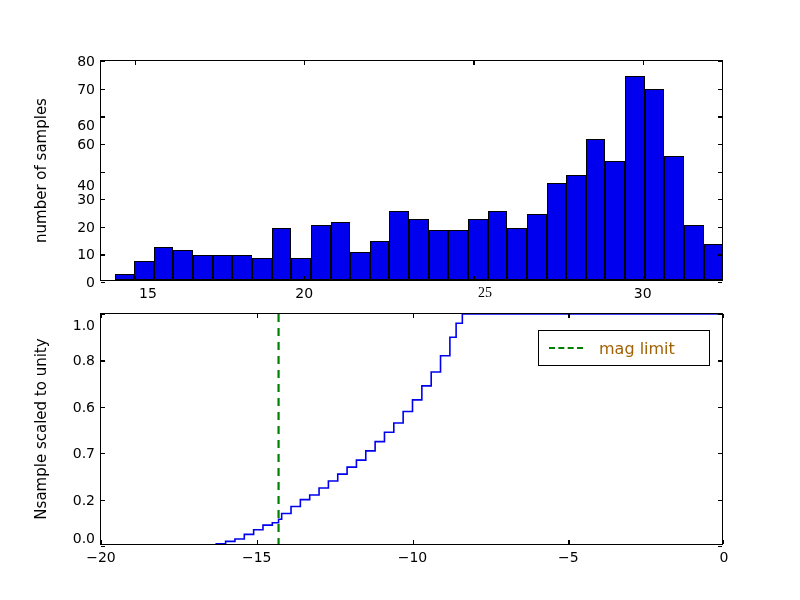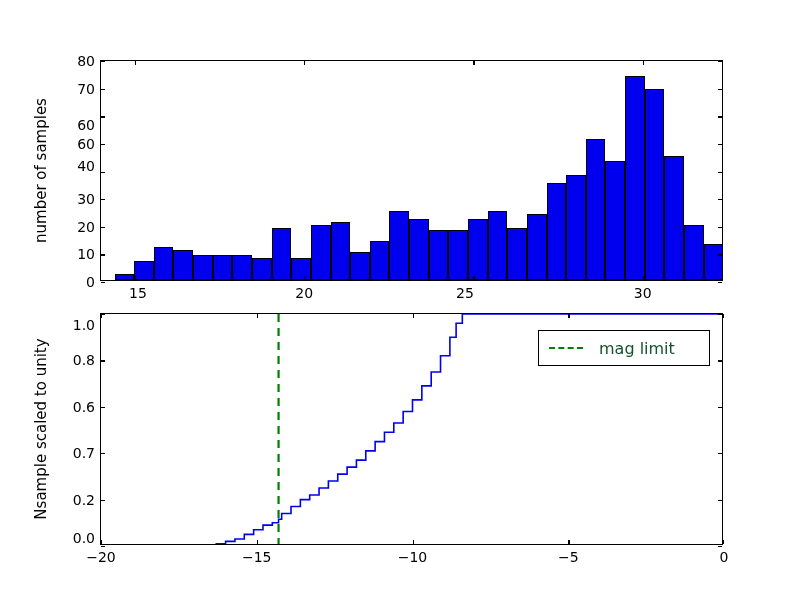--- a/index.html
+++ b/index.html
@@ -161,21 +161,21 @@
   }
   #legend-swatch {
     width: 34px;
     height: 0;
     border-top: 2.2px dashed #008000;
     margin-right: 16px;
     flex: none;
   }
   #legend-label {
     font-size: 16px;
-    color: #14532d;
+    color: #a16207;
     white-space: nowrap;
   }
   svg.overlay {
     position: absolute;
     left: 0; top: 0;
     overflow: visible;
   }
 </style>
 </head>
 <body>
@@ -228,44 +228,44 @@
         <div class="tick-y-right" style="top: 193.375px;"></div>
         <div class="ticklabel-y" style="top: 193.375px;">10</div>
         <div class="tick-y" style="top: 165.75px;"></div>
         <div class="tick-y-right" style="top: 165.75px;"></div>
         <div class="ticklabel-y" style="top: 165.75px;">20</div>
         <div class="tick-y" style="top: 138.125px;"></div>
         <div class="tick-y-right" style="top: 138.125px;"></div>
         <div class="ticklabel-y" style="top: 138.125px;">30</div>
         <div class="tick-y" style="top: 110.5px;"></div>
         <div class="tick-y-right" style="top: 110.5px;"></div>
-        <div class="ticklabel-y" style="top: 105px;">40</div>
+        <div class="ticklabel-y" style="top: 124px;">40</div>
         <div class="tick-y" style="top: 82.875px;"></div>
         <div class="tick-y-right" style="top: 82.875px;"></div>
         <div class="ticklabel-y" style="top: 82.875px;">60</div>
         <div class="tick-y" style="top: 55.25px;"></div>
         <div class="tick-y-right" style="top: 55.25px;"></div>
         <div class="ticklabel-y" style="top: 64px;">60</div>
         <div class="tick-y" style="top: 27.625px;"></div>
         <div class="tick-y-right" style="top: 27.625px;"></div>
         <div class="ticklabel-y" style="top: 27.625px;">70</div>
         <div class="tick-y" style="top: 0px;"></div>
         <div class="tick-y-right" style="top: 0px;"></div>
         <div class="ticklabel-y" style="top: 0px;">80</div>
       </div>
     <div id="top-xticks">
         <div class="tick-x" style="left: 33.8587px;"></div>
         <div class="tick-x-top" style="left: 33.8587px;"></div>
-        <div class="ticklabel-x" style="left: 37px;">15</div>
+        <div class="ticklabel-x" style="left: 47px;">15</div>
         <div class="tick-x" style="left: 203.152px;"></div>
         <div class="tick-x-top" style="left: 203.152px;"></div>
         <div class="ticklabel-x" style="left: 203.152px;">20</div>
         <div class="tick-x" style="left: 372.446px;"></div>
         <div class="tick-x-top" style="left: 372.446px;"></div>
-        <div class="ticklabel-x" style="left: 364px;">25</div>
+        <div class="ticklabel-x" style="left: 384px; font-family: Liberation Serif, serif;">25</div>
         <div class="tick-x" style="left: 541.739px;"></div>
         <div class="tick-x-top" style="left: 541.739px;"></div>
         <div class="ticklabel-x" style="left: 541.739px;">30</div>
       </div>
   </div>
 
   <div class="axes" id="axes-bottom">
     <div class="plot-inner" id="bottom-plot-inner">
       <svg class="overlay" id="cum-svg" width="623" height="232">
           <path d="M0,232 L105.90999999999995,232 L105.90999999999995,232 L115.25499999999998,232 L115.25499999999998,229.68 L124.60000000000001,229.68 L124.60000000000001,227.36 L133.94500000000002,227.36 L133.94500000000002,225.04 L143.29,225.04 L143.29,220.4 L152.63500000000002,220.4 L152.63500000000002,215.76 L161.97999999999996,215.76 L161.97999999999996,211.12 L171.32500000000002,211.12 L171.32500000000002,208.8 L177.55499999999998,208.8 L177.55499999999998,205.32 L180.67000000000002,205.32 L180.67000000000002,199.51999999999998 L190.015,199.51999999999998 L190.015,192.56 L199.36,192.56 L199.36,185.6 L208.70499999999998,185.6 L208.70499999999998,180.96 L218.04999999999998,180.96 L218.04999999999998,174 L227.39500000000004,174 L227.39500000000004,167.04 L236.74,167.04 L236.74,160.07999999999998 L246.085,160.07999999999998 L246.085,153.12 L255.42999999999998,153.12 L255.42999999999998,146.16 L264.775,146.16 L264.775,136.88 L274.12000000000006,136.88 L274.12000000000006,127.6 L283.465,127.6 L283.465,118.32000000000001 L292.81,118.32000000000001 L292.81,109.03999999999999 L302.155,109.03999999999999 L302.155,97.44 L311.5,97.44 L311.5,85.84 L320.845,85.84 L320.845,71.92000000000002 L330.19,71.92000000000002 L330.19,58 L339.535,58 L339.535,41.76000000000002 L348.87999999999994,41.76000000000002 L348.87999999999994,23.19999999999999 L355.11,23.19999999999999 L355.11,9.280000000000001 L361.34,9.280000000000001 L361.34,0 L623,0 L623,0" fill="none" stroke="#0000ee" stroke-width="1.6"></path>

